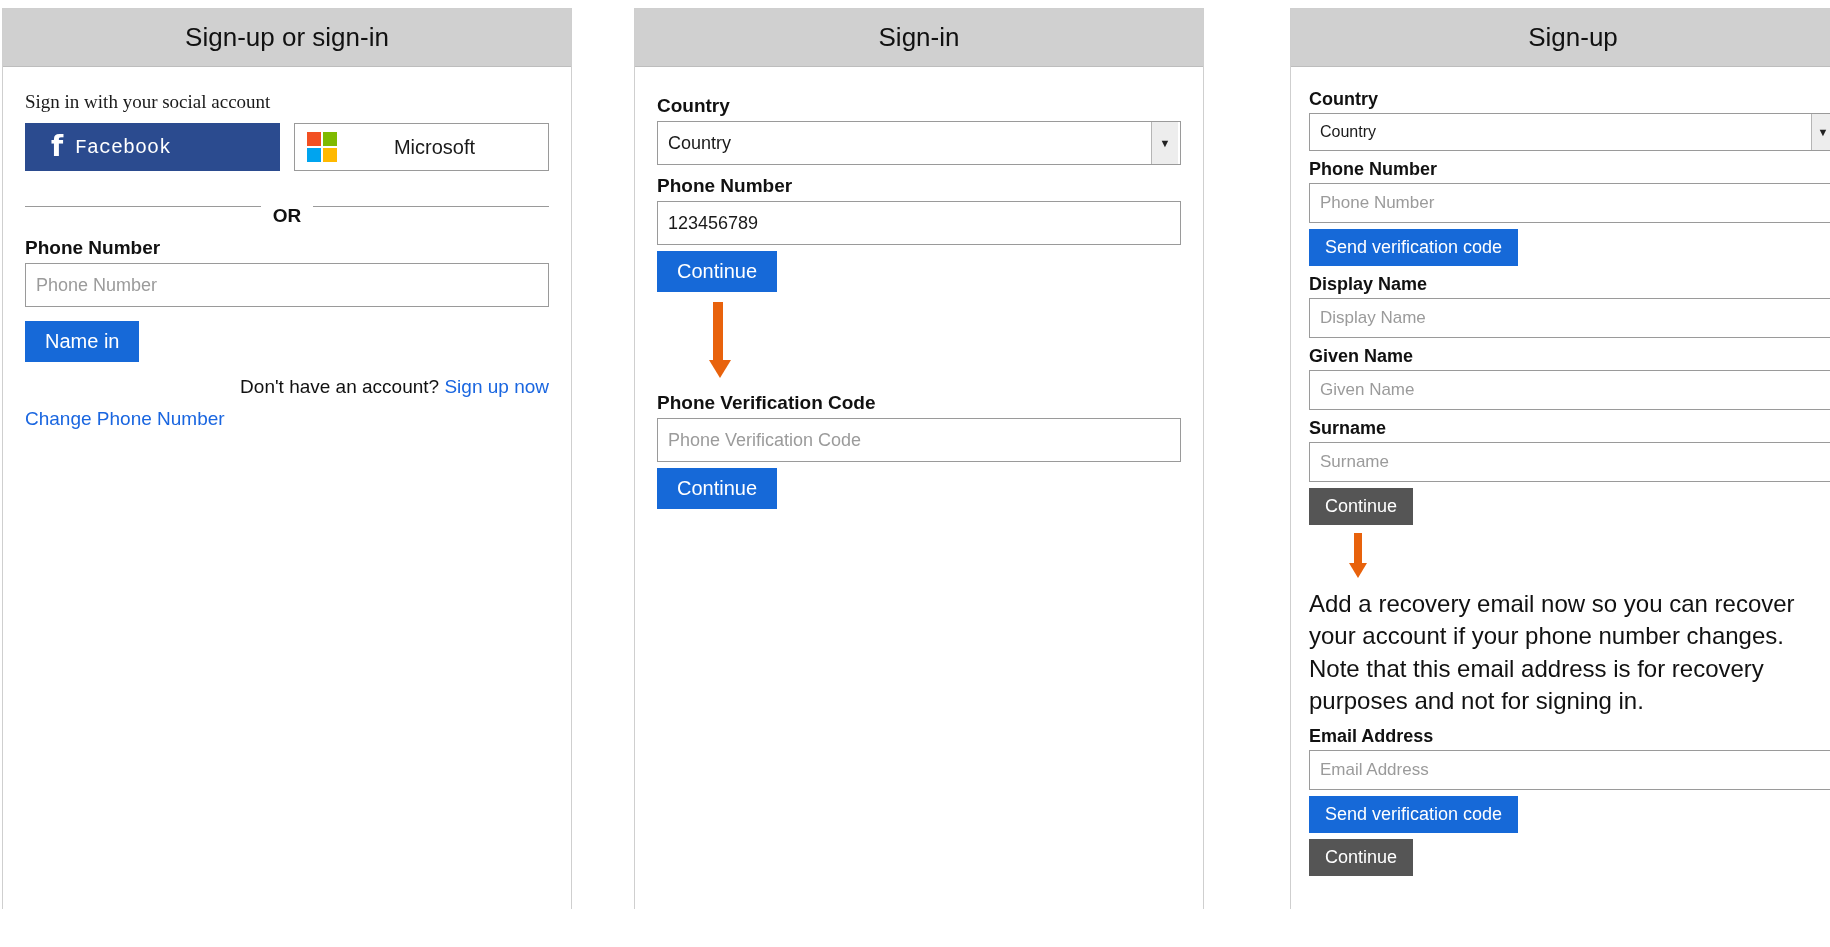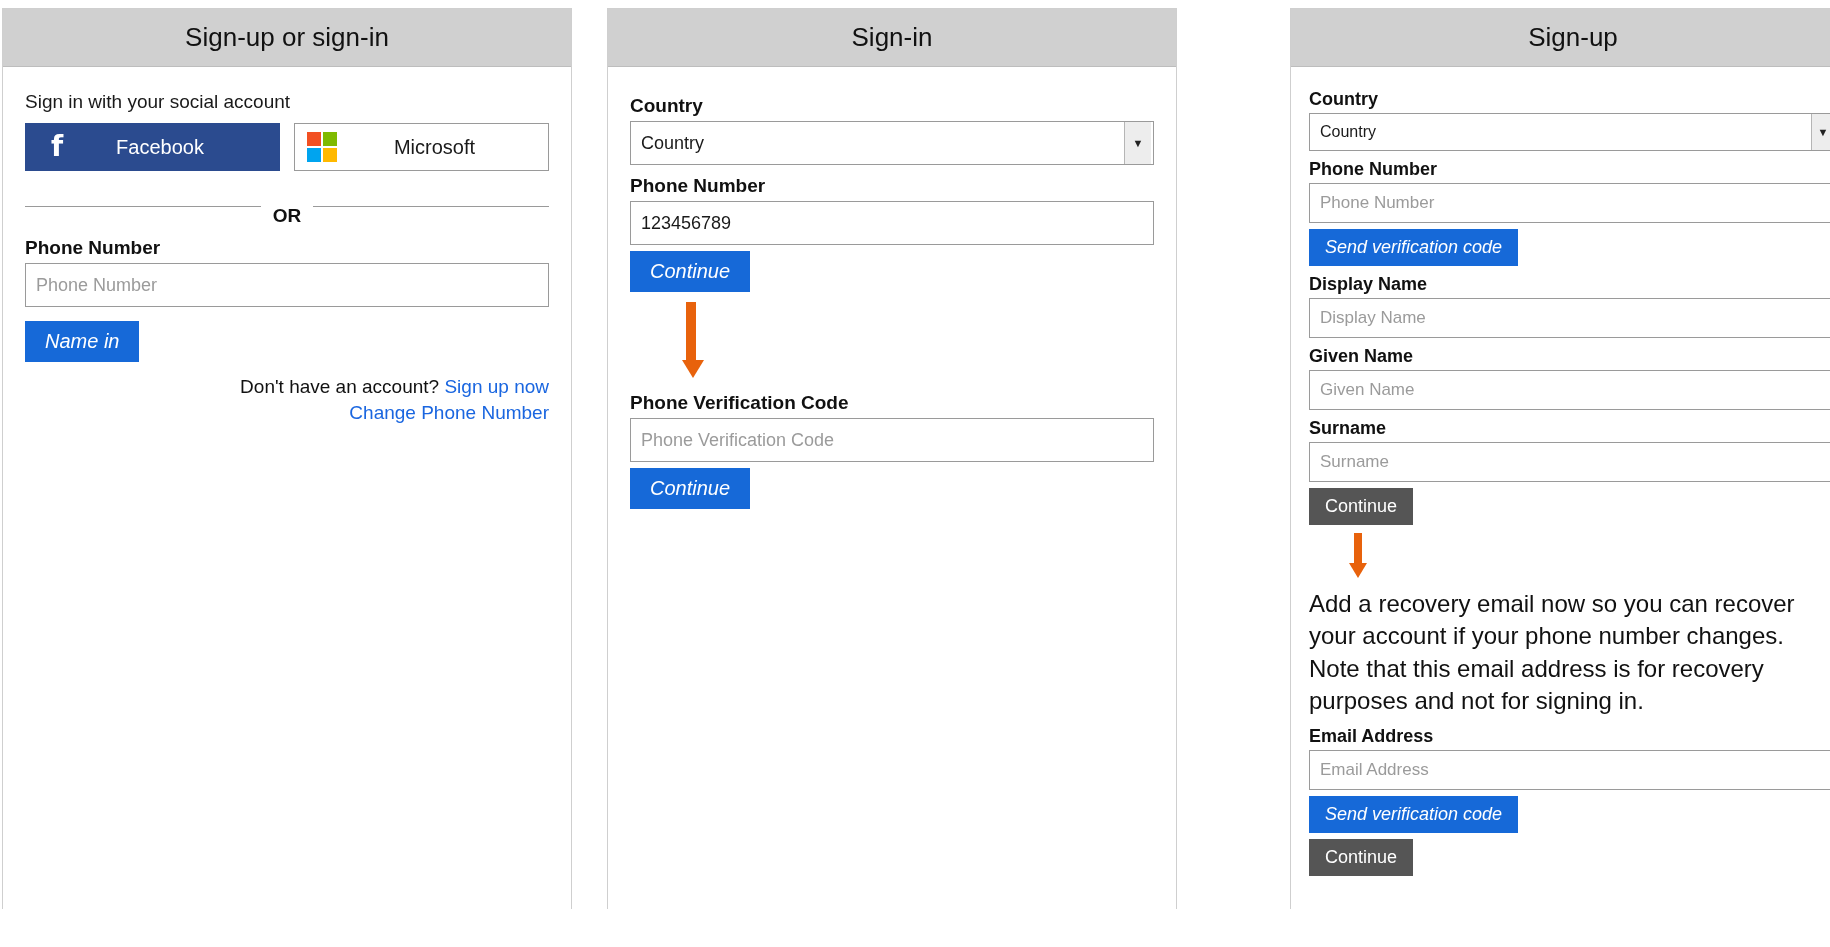--- a/index.html
+++ b/index.html
@@ -16,21 +16,21 @@
     overflow: hidden;
   }
   .panel {
     position: absolute;
     top: 8px;
     background: #ffffff;
     border: 1px solid #cfcfcf;
     box-sizing: border-box;
   }
   #panel-signup-signin { left: 2px; width: 570px; height: 936px; }
-  #panel-signin        { left: 607px; width: 570px; height: 936px; }
+  #panel-signin        { left: 634px; width: 570px; height: 936px; }
   #panel-signup        { left: 1290px; width: 566px; height: 936px; }
 
   .panel-header {
     height: 57px;
     background: #d0d0d0;
     border-bottom: 1px solid #bdbdbd;
     display: flex;
     align-items: center;
     justify-content: center;
     font-size: 26px;
@@ -38,20 +38,21 @@
   }
   .panel-body {
     padding: 18px 22px 0 22px;
   }
   .panel-body.tight { padding: 14px 18px 0 18px; }
 
   .lead {
     font-size: 19px;
     color: #1a1a1a;
     margin: 6px 0 10px 0;
+    font-family: Liberation Serif, serif;
   }
   .label {
     font-size: 19px;
     font-weight: bold;
     color: #111111;
     margin: 10px 0 4px 0;
   }
   .label.sm { font-size: 18px; margin: 8px 0 3px 0; }
 
   .social-row {
@@ -75,21 +76,21 @@
   }
   .fb-glyph {
     font-family: "DejaVu Sans", sans-serif;
     font-weight: bold;
     font-size: 28px;
     color: #ffffff;
     width: 36px;
     text-align: center;
     line-height: 1;
   }
-  .fb-label { flex: 1; text-align: center; padding-right: 35px; }
+  .fb-label { flex: 1; text-align: left; padding-right: 35px; font-family: Liberation Mono, monospace; }
   .ms-btn {
     width: 258px;
     background: #ffffff;
     border: 1px solid #9a9a9a;
     color: #1a1a1a;
     font-size: 20px;
     padding-left: 12px;
   }
   .ms-logo {
     width: 30px; height: 30px;
@@ -155,27 +156,27 @@
 
   .btn {
     border: none;
     color: #ffffff;
     font-size: 20px;
     font-family: "Liberation Sans", sans-serif;
     padding: 9px 20px;
     cursor: pointer;
     display: inline-block;
   }
-  .btn-blue { background: #1669d8; font-style: italic; }
+  .btn-blue { background: #1669d8; }
   .btn-gray { background: #555555; }
   .btn.sm { font-size: 18px; padding: 8px 16px; }
 
   .muted-line { font-size: 19px; color: #111111; margin-top: 14px; text-align: right; }
   .link { color: #1a66e0; text-decoration: none; cursor: pointer; }
-  .link-block { display: block; font-size: 19px; color: #1a66e0; margin-top: 4px; cursor: pointer; text-align: right; }
+  .link-block { display: block; font-size: 19px; color: #1a66e0; margin-top: 10px; cursor: pointer; }
 
   .arrow {
     width: 18px;
     position: relative;
   }
   .arrow .shaft { width: 10px; background: #e8620c; margin: 0 auto; }
   .arrow .head {
     width: 0; height: 0;
     margin: 0 auto;
     border-left: 11px solid transparent;

